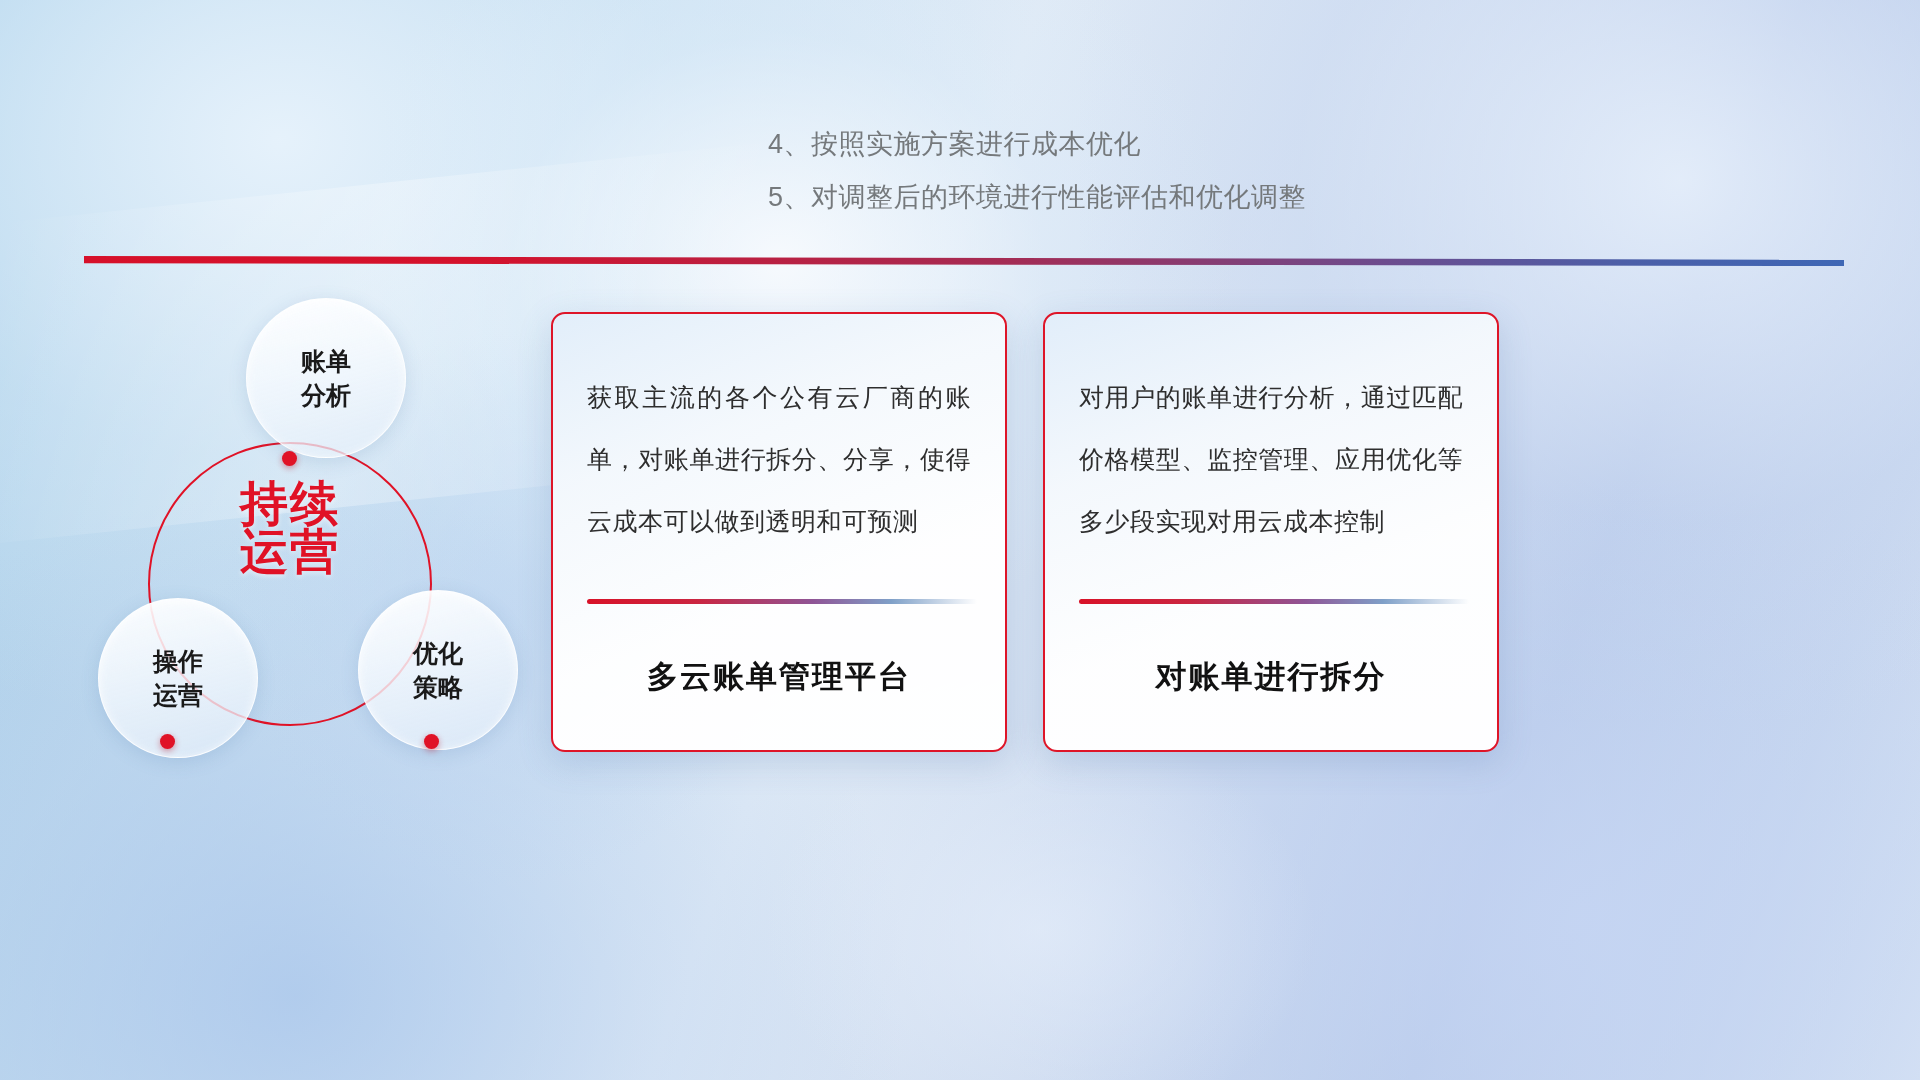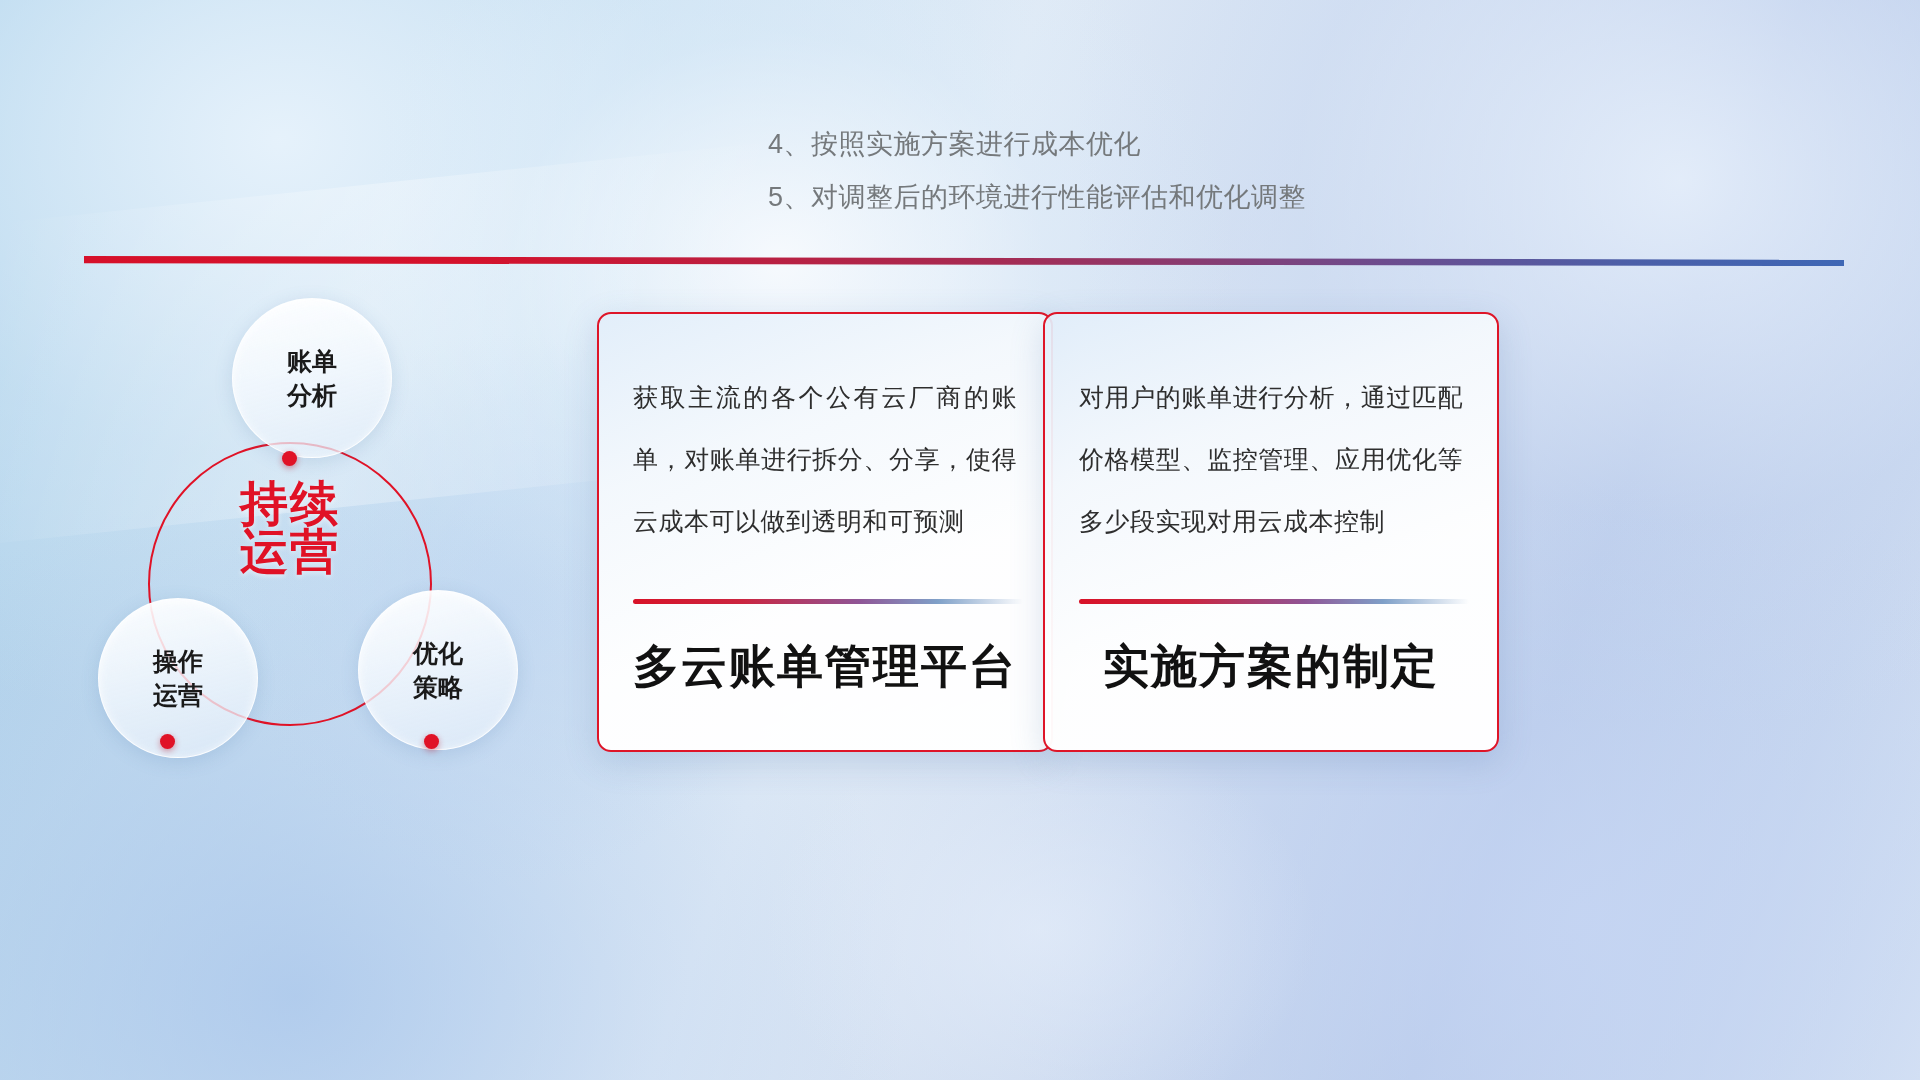--- a/index.html
+++ b/index.html
@@ -89,21 +89,21 @@
     background:linear-gradient(165deg, rgba(255,255,255,.94) 0%, rgba(246,250,254,.82) 42%, rgba(226,237,249,.72) 100%);
     border:1px solid rgba(255,255,255,.9);
     box-shadow:0 4px 18px rgba(80,120,170,.18), inset 0 2px 10px rgba(255,255,255,.75);
     display:flex; align-items:center; justify-content:center;
     text-align:center;
   }
   .bubble-label {
     font-size:25px; font-weight:700; color:#1a1a1a; line-height:34px;
     white-space:pre-line;
   }
-  #bubble-top { left:142px; top:8px; width:160px; height:160px; }
+  #bubble-top { left:156px; top:8px; width:160px; height:160px; }
   #bubble-left { left:8px; top:308px; width:160px; height:160px; }
   #bubble-right { left:268px; top:300px; width:160px; height:160px; }
   .node-dot {
     position:absolute; width:15px; height:15px; border-radius:50%;
     background:#e01226; box-shadow:0 2px 6px rgba(190,20,40,.45);
   }
   #dot-top { left:192px; top:161px; }
   #dot-left { left:70px; top:444px; }
   #dot-right { left:334px; top:444px; }
   #center-label {
@@ -118,35 +118,35 @@
   
   .card {
     position:absolute; top:312px; width:456px; height:440px;
     border-radius:14px;
     border:2px solid #de1528;
     background:linear-gradient(160deg, rgba(226,238,250,.92) 0%, rgba(245,249,253,.95) 30%, rgba(255,255,255,.97) 62%, rgba(255,255,255,.99) 100%);
     box-shadow:0 10px 34px rgba(70,110,165,.20);
     overflow:hidden;
     padding:52px 34px 0 34px;
   }
-  #card-1 { left:551px;margin-left:46px; }
+  #card-1 { left:551px; }
   #card-2 { left:1043px; }
   .card-body {
     font-size:25px; line-height:62px; color:#2e2e2e; letter-spacing:.5px;
     text-align:justify;
   }
   .card-rule {
     position:absolute; left:34px; bottom:146px; width:390px; height:5px;
     background:linear-gradient(90deg,#d81228 0%, #cb2540 28%, #8f5596 58%, #7fa0c8 78%, rgba(210,226,240,0) 100%);
     border-radius:3px;
   }
   .card-title {
     position:absolute; left:0; right:0; bottom:52px;
     text-align:center;
-    font-size:46px; font-weight:800; color:#111; letter-spacing:2px;
+    font-size:31px; font-weight:800; color:#111; letter-spacing:2px;
   }
 </style>
 </head>
 <body>
 
 <div id="bg">
   <div class="bg-base"></div>
   <div class="glow-a"></div>
   <div class="glow-b"></div>
   <div class="glow-c"></div>
@@ -194,16 +194,16 @@
 
   <div class="card" id="card-1">
     <div class="card-body">获取主流的各个公有云厂商的账单，对账单进行拆分、分享，使得云成本可以做到透明和可预测</div>
     <div class="card-rule"></div>
     <div class="card-title">多云账单管理平台</div>
   </div>
 
   <div class="card" id="card-2">
     <div class="card-body">对用户的账单进行分析，通过匹配价格模型、监控管理、应用优化等多少段实现对用云成本控制</div>
     <div class="card-rule"></div>
-    <div class="card-title">实施方案的制定</div>
+    <div class="card-title">对账单进行拆分</div>
   </div>
 
 </div>
 
 </body></html>

